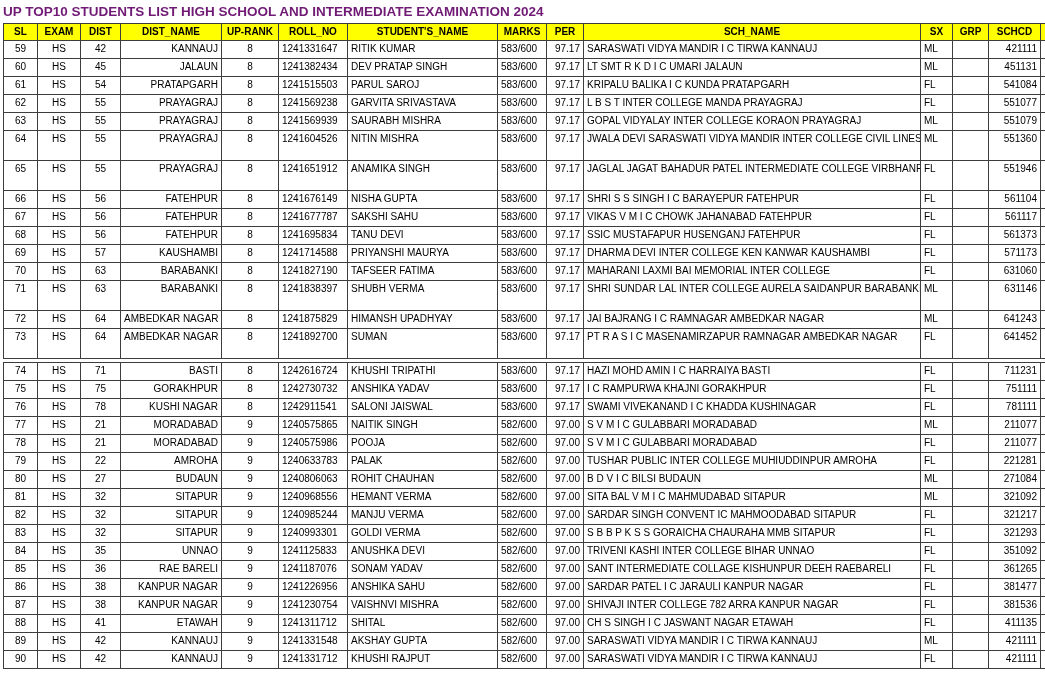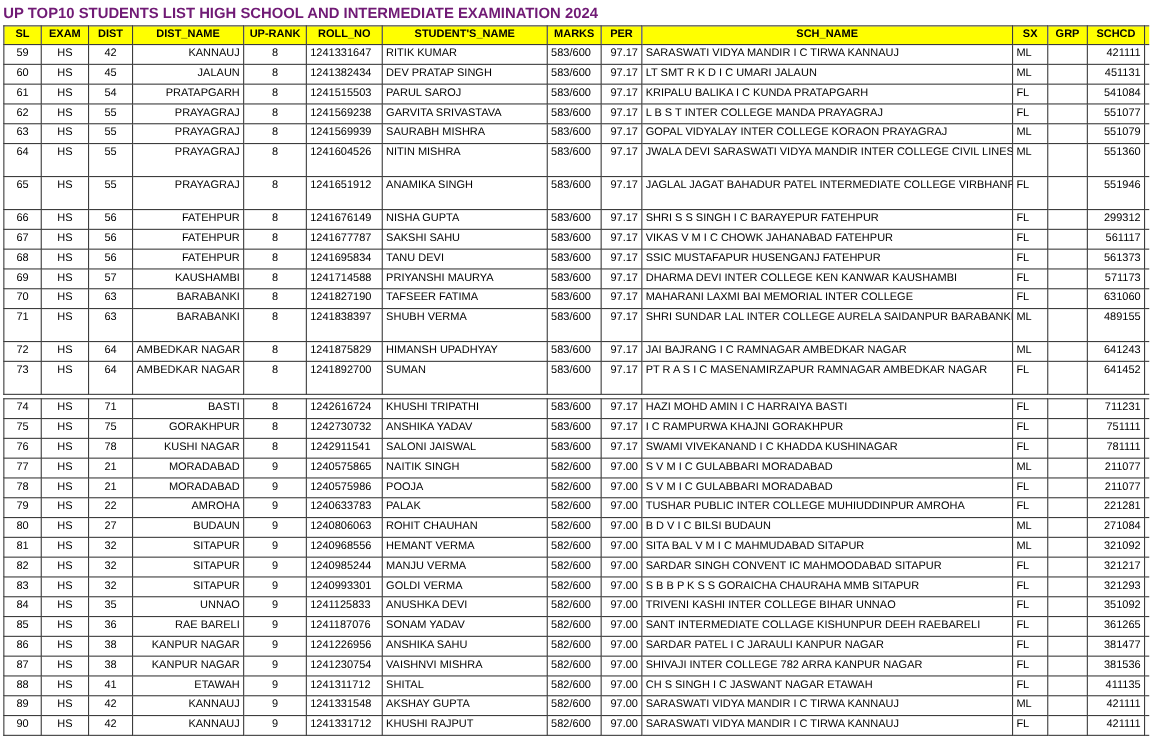--- a/index.html
+++ b/index.html
@@ -194,21 +194,21 @@
           <td class="col-dist">56</td>
           <td class="col-dist_name">FATEHPUR</td>
           <td class="col-rank">8</td>
           <td class="col-roll">1241676149</td>
           <td class="col-student">NISHA GUPTA</td>
           <td class="col-marks">583/600</td>
           <td class="col-per">97.17</td>
           <td class="col-school">SHRI S S SINGH I C BARAYEPUR FATEHPUR</td>
           <td class="col-sx">FL</td>
           <td class="col-grp"></td>
-          <td class="col-schcd">299312</td>
+          <td class="col-schcd">561104</td>
           <td class="col-typ">C</td>
         </tr>
         <tr>
           <td class="col-sl">67</td>
           <td class="col-exam">HS</td>
           <td class="col-dist">56</td>
           <td class="col-dist_name">FATEHPUR</td>
           <td class="col-rank">8</td>
           <td class="col-roll">1241677787</td>
           <td class="col-student">SAKSHI SAHU</td>
@@ -275,21 +275,21 @@
           <td class="col-dist_name">BARABANKI</td>
           <td class="col-rank">8</td>
           <td class="col-roll">1241838397</td>
           <td class="col-student">SHUBH VERMA</td>
           <td class="col-marks">583/600</td>
           <td class="col-per">97.17</td>
           <td class="col-school">SHRI SUNDAR LAL INTER COLLEGE AURELA SAIDANPUR
 BARABANKI</td>
           <td class="col-sx">ML</td>
           <td class="col-grp"></td>
-          <td class="col-schcd">489155</td>
+          <td class="col-schcd">631146</td>
           <td class="col-typ">C</td>
         </tr>
         <tr>
           <td class="col-sl">72</td>
           <td class="col-exam">HS</td>
           <td class="col-dist">64</td>
           <td class="col-dist_name">AMBEDKAR NAGAR</td>
           <td class="col-rank">8</td>
           <td class="col-roll">1241875829</td>
           <td class="col-student">HIMANSH UPADHYAY</td>

